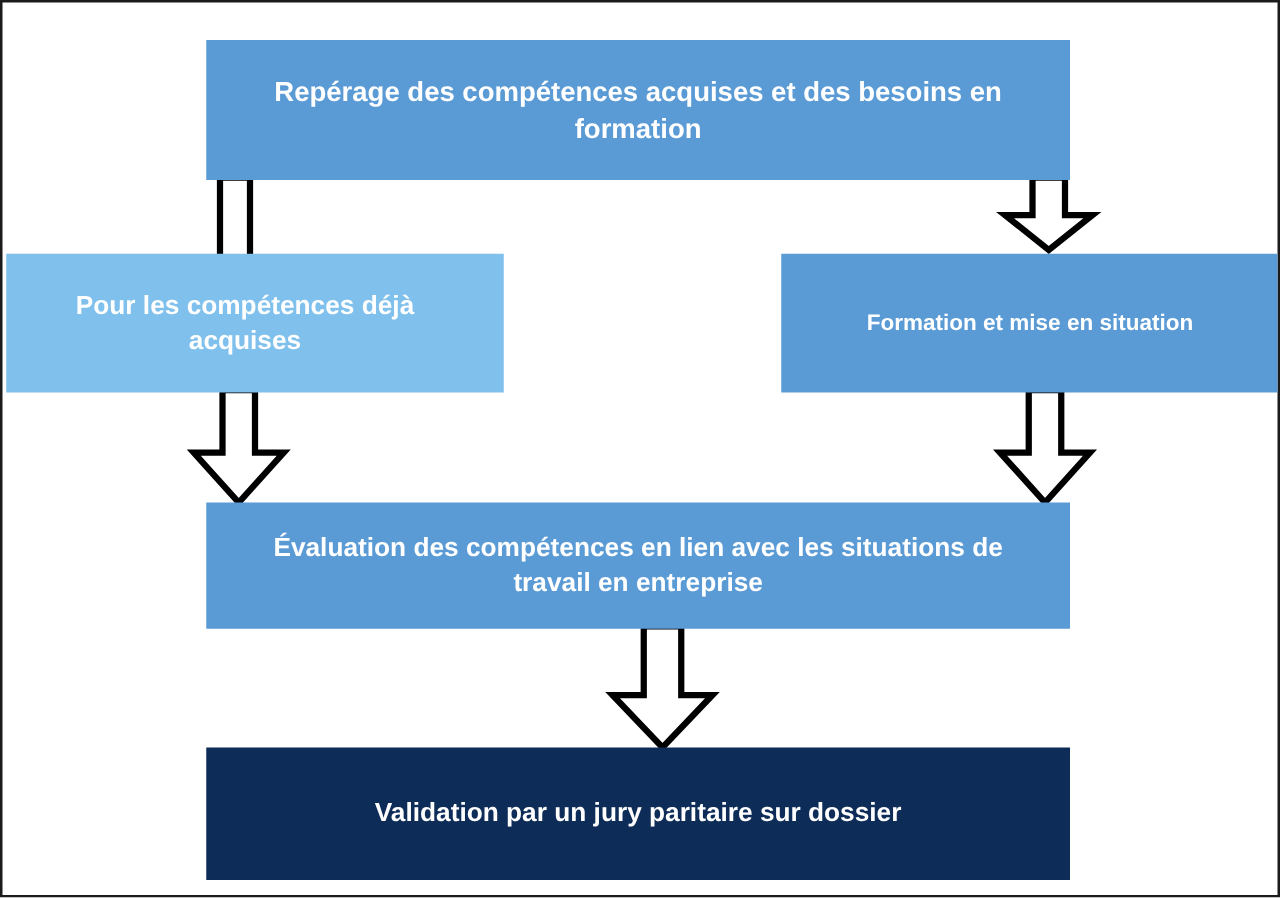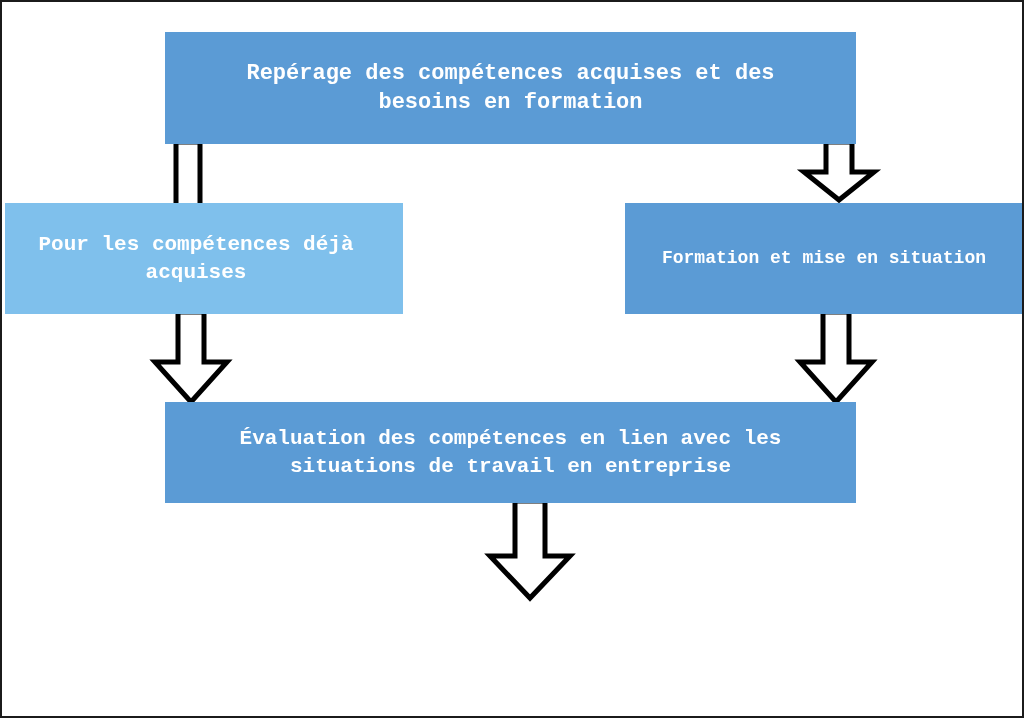--- a/index.html
+++ b/index.html
@@ -12,21 +12,20 @@
   }
 
   #flow-canvas {
     position: relative;
     width: 1024px;
     height: 718px;
     background: #ffffff;
     box-sizing: border-box;
     border: 2px solid #1b1b1b;
     overflow: hidden;
-    font-family: Liberation Mono, monospace;
   }
 
   .node {
     position: absolute;
     display: flex;
     align-items: center;
     justify-content: center;
     text-align: center;
     box-sizing: border-box;
     color: #ffffff;
@@ -171,14 +170,17 @@
   <div class="node" id="node-evaluation" style="background:#5b9bd5;">
     <span class="node-text">Évaluation des compétences en lien avec les situations de travail en entreprise</span>
   </div>
 
   <div class="connector" id="conn-bottom">
     <svg width="88" height="99" viewBox="0 0 88 99">
       <path d="M 28 0 L 58 0 L 58 55 L 83 55 L 43 97 L 3 55 L 28 55 Z" fill="#ffffff" stroke="#000000" stroke-width="5" stroke-linejoin="miter"></path>
     </svg>
   </div>
 
+  <div class="node" id="node-validation" style="background:#0e2c58;">
+    <span class="node-text">Validation par un jury paritaire sur dossier</span>
+  </div>
 
 </div>
 
 </body></html>

